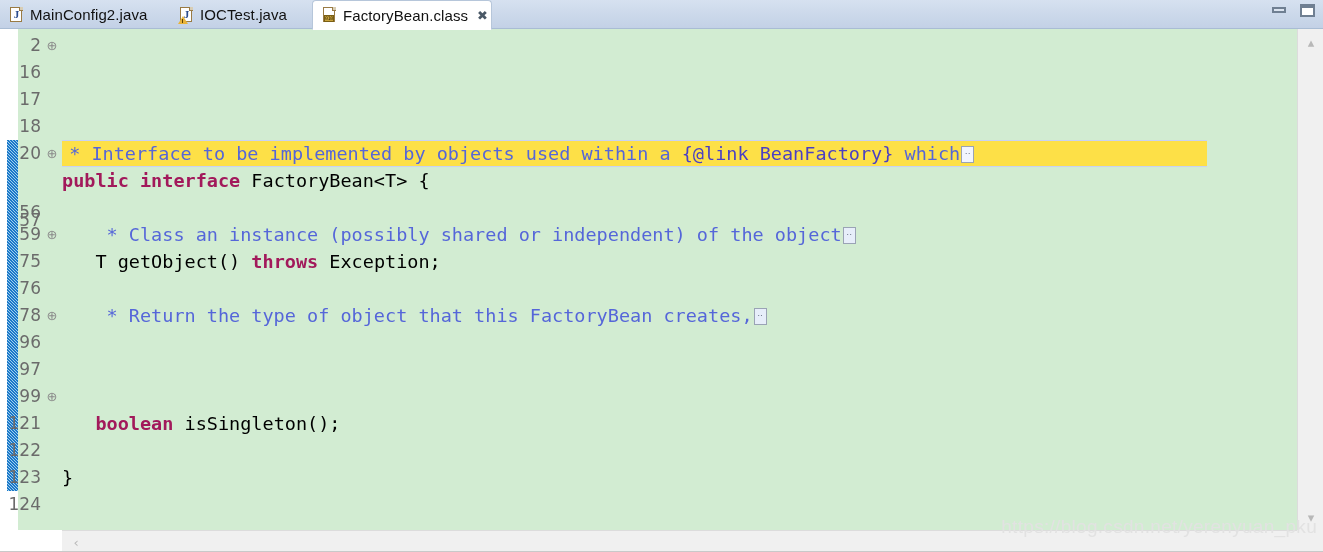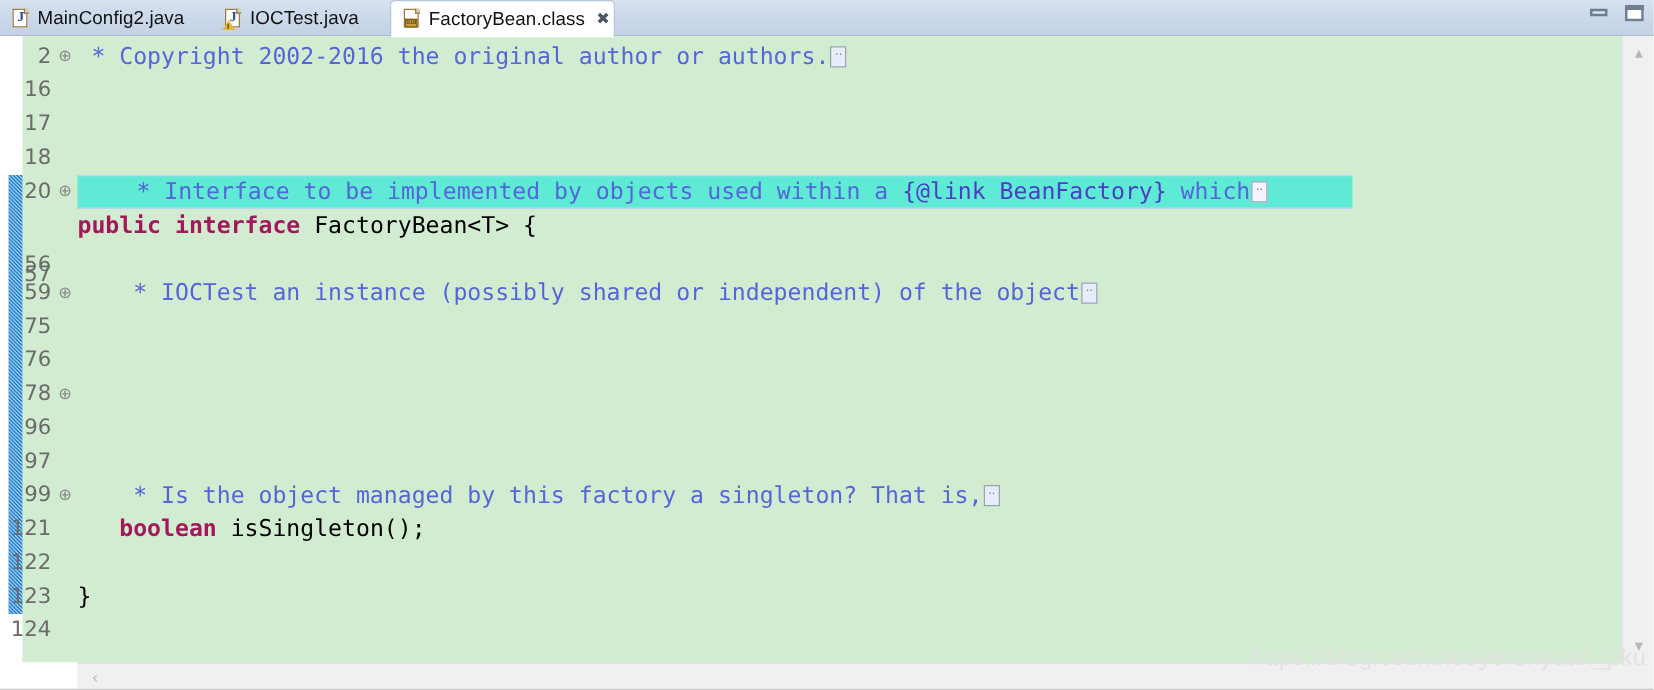--- a/index.html
+++ b/index.html
@@ -134,22 +134,22 @@
     font-family:"DejaVu Sans", sans-serif;
   }
 
   .cl{
     position:absolute;left:0;height:27px;line-height:27px;
     font-family:"DejaVu Sans Mono", monospace;
     font-size:18.5px;white-space:pre;color:#000000;
     letter-spacing:0px;
   }
   .cl.curline{
-    left:-62px;width:1082px;padding-left:98px;box-sizing:border-box;
-    background:#5eead4;
+    left:-62px;width:1207px;padding-left:58px;box-sizing:border-box;
+    background:#fde047;
     border-top:1px solid #c8d2f2;border-bottom:1px solid #c8d2f2;
     height:27px;line-height:25px;
   }
   .kw{color:#a2195b;font-weight:bold;}
   .doc{color:#5566d9;}
   .doclink{color:#4a3fc4;}
   .blk{color:#000000;}
   .foldbox{
     display:inline-block;width:13px;height:17px;
     border:1px solid #9aa3b5;background:#e7eefa;
@@ -275,30 +275,30 @@
         <div class="ln" style="top: 327px;">97</div>
         <div class="ln" style="top: 354px;">99</div>
         <div class="fold" style="top: 354px;">⊕</div>
         <div class="ln" style="top: 381px;">121</div>
         <div class="ln" style="top: 408px;">122</div>
         <div class="ln" style="top: 435px;">123</div>
         <div class="ln" style="top: 462px;">124</div>
       </div>
 
     <div class="codearea" id="codearea">
-        <div class="cl" style="top: 3px;"><span class="doc"> * Copyright 2002-2016 the original author or authors.</span><span class="foldbox">..</span></div>
         <div class="cl" style="top: 30px;"></div>
         <div class="cl" style="top: 84px;"></div>
         <div class="cl curline" style="top: 111px;"><span class="doc"> * Interface to be implemented by objects used within a </span><span class="doclink">{@link BeanFactory}</span><span class="doc"> which</span><span class="foldbox">..</span></div>
         <div class="cl" style="top: 138px;"><span class="kw">public interface</span><span class="blk"> FactoryBean&lt;T&gt; {</span></div>
         <div class="cl" style="top: 165px;"></div>
-        <div class="cl" style="top: 192px;"><span class="doc">    * IOCTest an instance (possibly shared or independent) of the object</span><span class="foldbox">..</span></div>
+        <div class="cl" style="top: 192px;"><span class="doc">    * Class an instance (possibly shared or independent) of the object</span><span class="foldbox">..</span></div>
+        <div class="cl" style="top: 219px;"><span class="blk">   T getObject() </span><span class="kw">throws</span><span class="blk"> Exception;</span></div>
         <div class="cl" style="top: 246px;"></div>
+        <div class="cl" style="top: 273px;"><span class="doc">    * Return the type of object that this FactoryBean creates,</span><span class="foldbox">..</span></div>
         <div class="cl" style="top: 327px;"></div>
-        <div class="cl" style="top: 354px;"><span class="doc">    * Is the object managed by this factory a singleton? That is,</span><span class="foldbox">..</span></div>
         <div class="cl" style="top: 381px;"><span class="kw">   boolean</span><span class="blk"> isSingleton();</span></div>
         <div class="cl" style="top: 408px;"></div>
         <div class="cl" style="top: 435px;"><span class="blk">}</span></div>
         <div class="cl" style="top: 462px;"></div>
       </div>
 
     <div class="vscroll">
       <div class="arrow up">▴</div>
       <div class="arrow dn">▾</div>
     </div>

